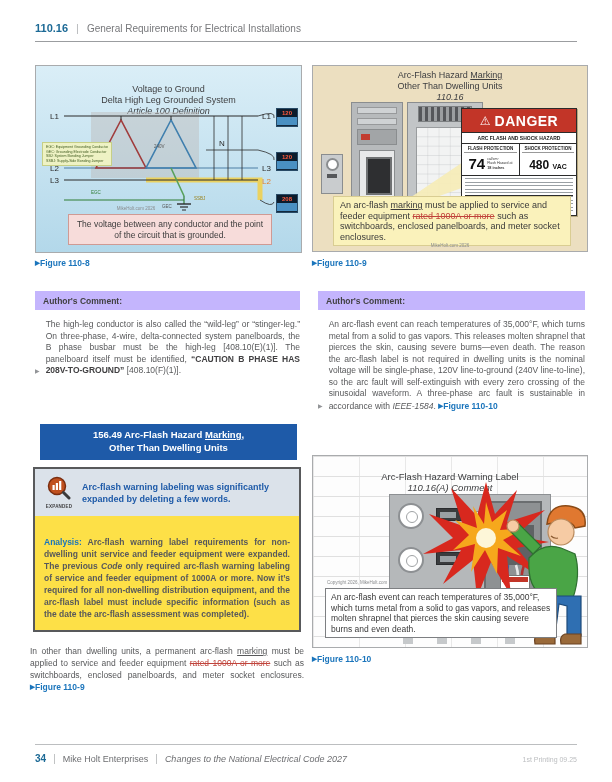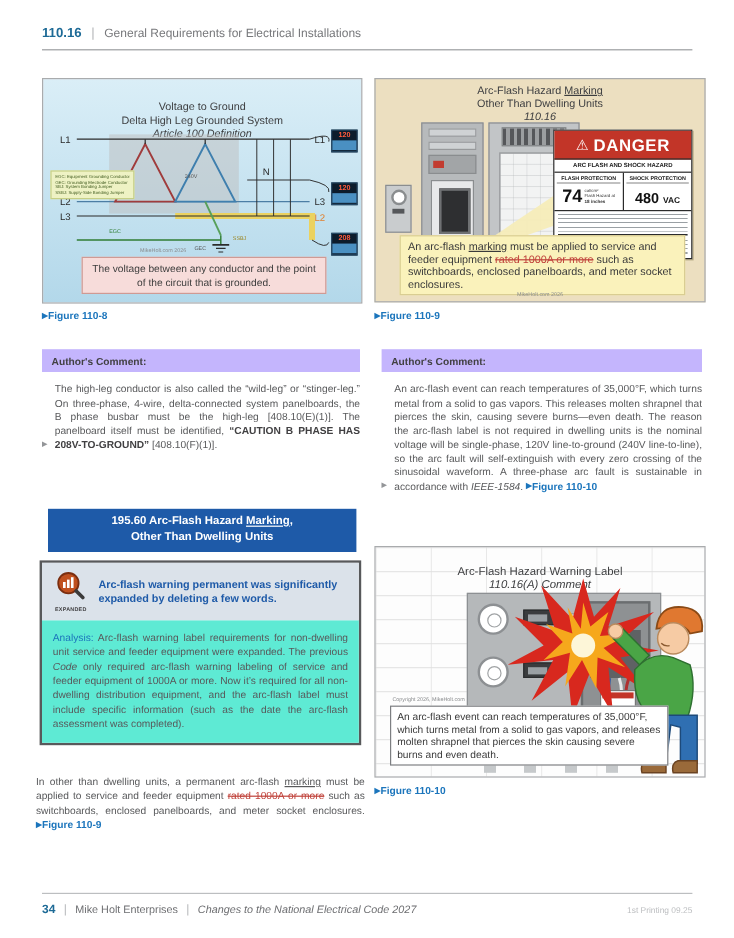--- a/index.html
+++ b/index.html
@@ -83,21 +83,21 @@
   .reflink { color:#1b75bc; font-weight:bold; white-space:nowrap; }
   .reflink .arrow { font-size:6.5px; vertical-align:1px; }
 
   
   .secbox { left:40px; top:424px; width:257px; background:#1e5aa8; color:#ffffff; text-align:center; font-weight:bold; font-size:9.5px; line-height:12.5px; padding:5px 4px 6px; }
   .chgbox { left:33px; top:467px; width:268px; border:2px solid #58595b; }
   .chg-top { background:#dbe2ea; display:flex; align-items:center; gap:8px; padding:7px 9px; }
   .chg-icon { width:30px; text-align:center; flex:none; }
   .chg-icon .tag { display:block; font-size:4.5px; font-weight:bold; color:#414042; letter-spacing:.2px; }
   .chg-summary { color:#1e5aa8; font-weight:bold; font-size:9px; line-height:12px; }
-  .chg-analysis { background:#5eead4; padding:8px 9px 10px; font-size:8.5px; line-height:12px; font-weight:normal; color:#58595b; text-align:justify; }
+  .chg-analysis { background:#fde047; padding:20px 9px 10px; font-size:8.5px; line-height:12px; font-weight:bold; color:#58595b; text-align:justify; }
   .chg-analysis .lbl { color:#1b75bc; }
   .chg-analysis .it { font-style:italic; }
 
   
   .bodyp { left:30px; top:645px; width:274px; font-size:8.5px; line-height:12px; text-align:justify; color:#58595b; }
 
   
   .f110 { left:312px; top:455px; width:276px; height:193px; background:#fdfdfd;
     background-image:linear-gradient(#e0e0e0 1px,transparent 1px),linear-gradient(90deg,#e8e8e8 1px,transparent 1px);
     background-size:46px 20px; }
@@ -283,37 +283,37 @@
 
   <div class="abs" style="left:318px; top:291px; width:267px">
     <div class="ac-head">Author's Comment:</div>
     <div class="ac-body">
       <span class="ac-bullet">▶</span>
       <p class="ac-text"><span>An arc-flash event can reach temperatures of 35,000°F, which turns metal from a solid to gas vapors. This releases molten shrapnel that pierces the skin, causing severe burns—even death. The reason the arc-flash label is not required in dwelling units is the nominal voltage will be single-phase, 120V line-to-ground (240V line-to-line), so the arc fault will self-extinguish with every zero crossing of the sinusoidal waveform. A three-phase arc fault is sustainable in accordance with </span><span class="it">IEEE-1584</span><span>. </span><span class="reflink"><span class="arrow">▶</span><span>Figure 110-10</span></span></p>
     </div>
   </div>
 
   <div class="abs secbox">
-    <div><span>195.60 Arc-Flash Hazard </span><span class="u">Marking</span><span>,</span></div>
+    <div><span>156.49 Arc-Flash Hazard </span><span class="u">Marking</span><span>,</span></div>
     <div>Other Than Dwelling Units</div>
   </div>
 
   <div class="abs chgbox">
     <div class="chg-top">
       <span class="chg-icon">
         <svg width="26" height="24" viewBox="0 0 26 24">
           <circle cx="11" cy="10" r="8.5" fill="#c0501e" stroke="#7a2e10" stroke-width="1.5"></circle>
           <rect x="6.5" y="9" width="2.2" height="5" fill="#ffffff"></rect>
           <rect x="9.8" y="7" width="2.2" height="7" fill="#ffffff"></rect>
           <rect x="13.1" y="5" width="2.2" height="9" fill="#ffffff"></rect>
           <line x1="17.5" y1="16.5" x2="23" y2="22" stroke="#3b3b3b" stroke-width="3" stroke-linecap="round"></line>
         </svg>
         <span class="tag">EXPANDED</span>
       </span>
-      <span class="chg-summary">Arc-flash warning permanent was significantly expanded by deleting a few words.</span>
+      <span class="chg-summary">Arc-flash warning labeling was significantly expanded by deleting a few words.</span>
     </div>
     <div class="chg-analysis">
       <span class="lbl">Analysis:</span><span> Arc-flash warning label requirements for non-dwelling unit service and feeder equipment were expanded. The previous </span><span class="it">Code</span><span> only required arc-flash warning labeling of service and feeder equipment of 1000A or more. Now it’s required for all non-dwelling distribution equipment, and the arc-flash label must include specific information (such as the date the arc-flash assessment was completed).</span>
     </div>
   </div>
 
   <p class="abs bodyp">
     <span>In other than dwelling units, a permanent arc-flash </span><span class="u">marking</span><span> must be applied to service and feeder equipment </span><span class="strike">rated 1000A or more</span><span> such as switchboards, enclosed panelboards, and meter socket enclosures. </span><span class="reflink"><span class="arrow">▶</span><span>Figure 110-9</span></span>
   </p>
 

